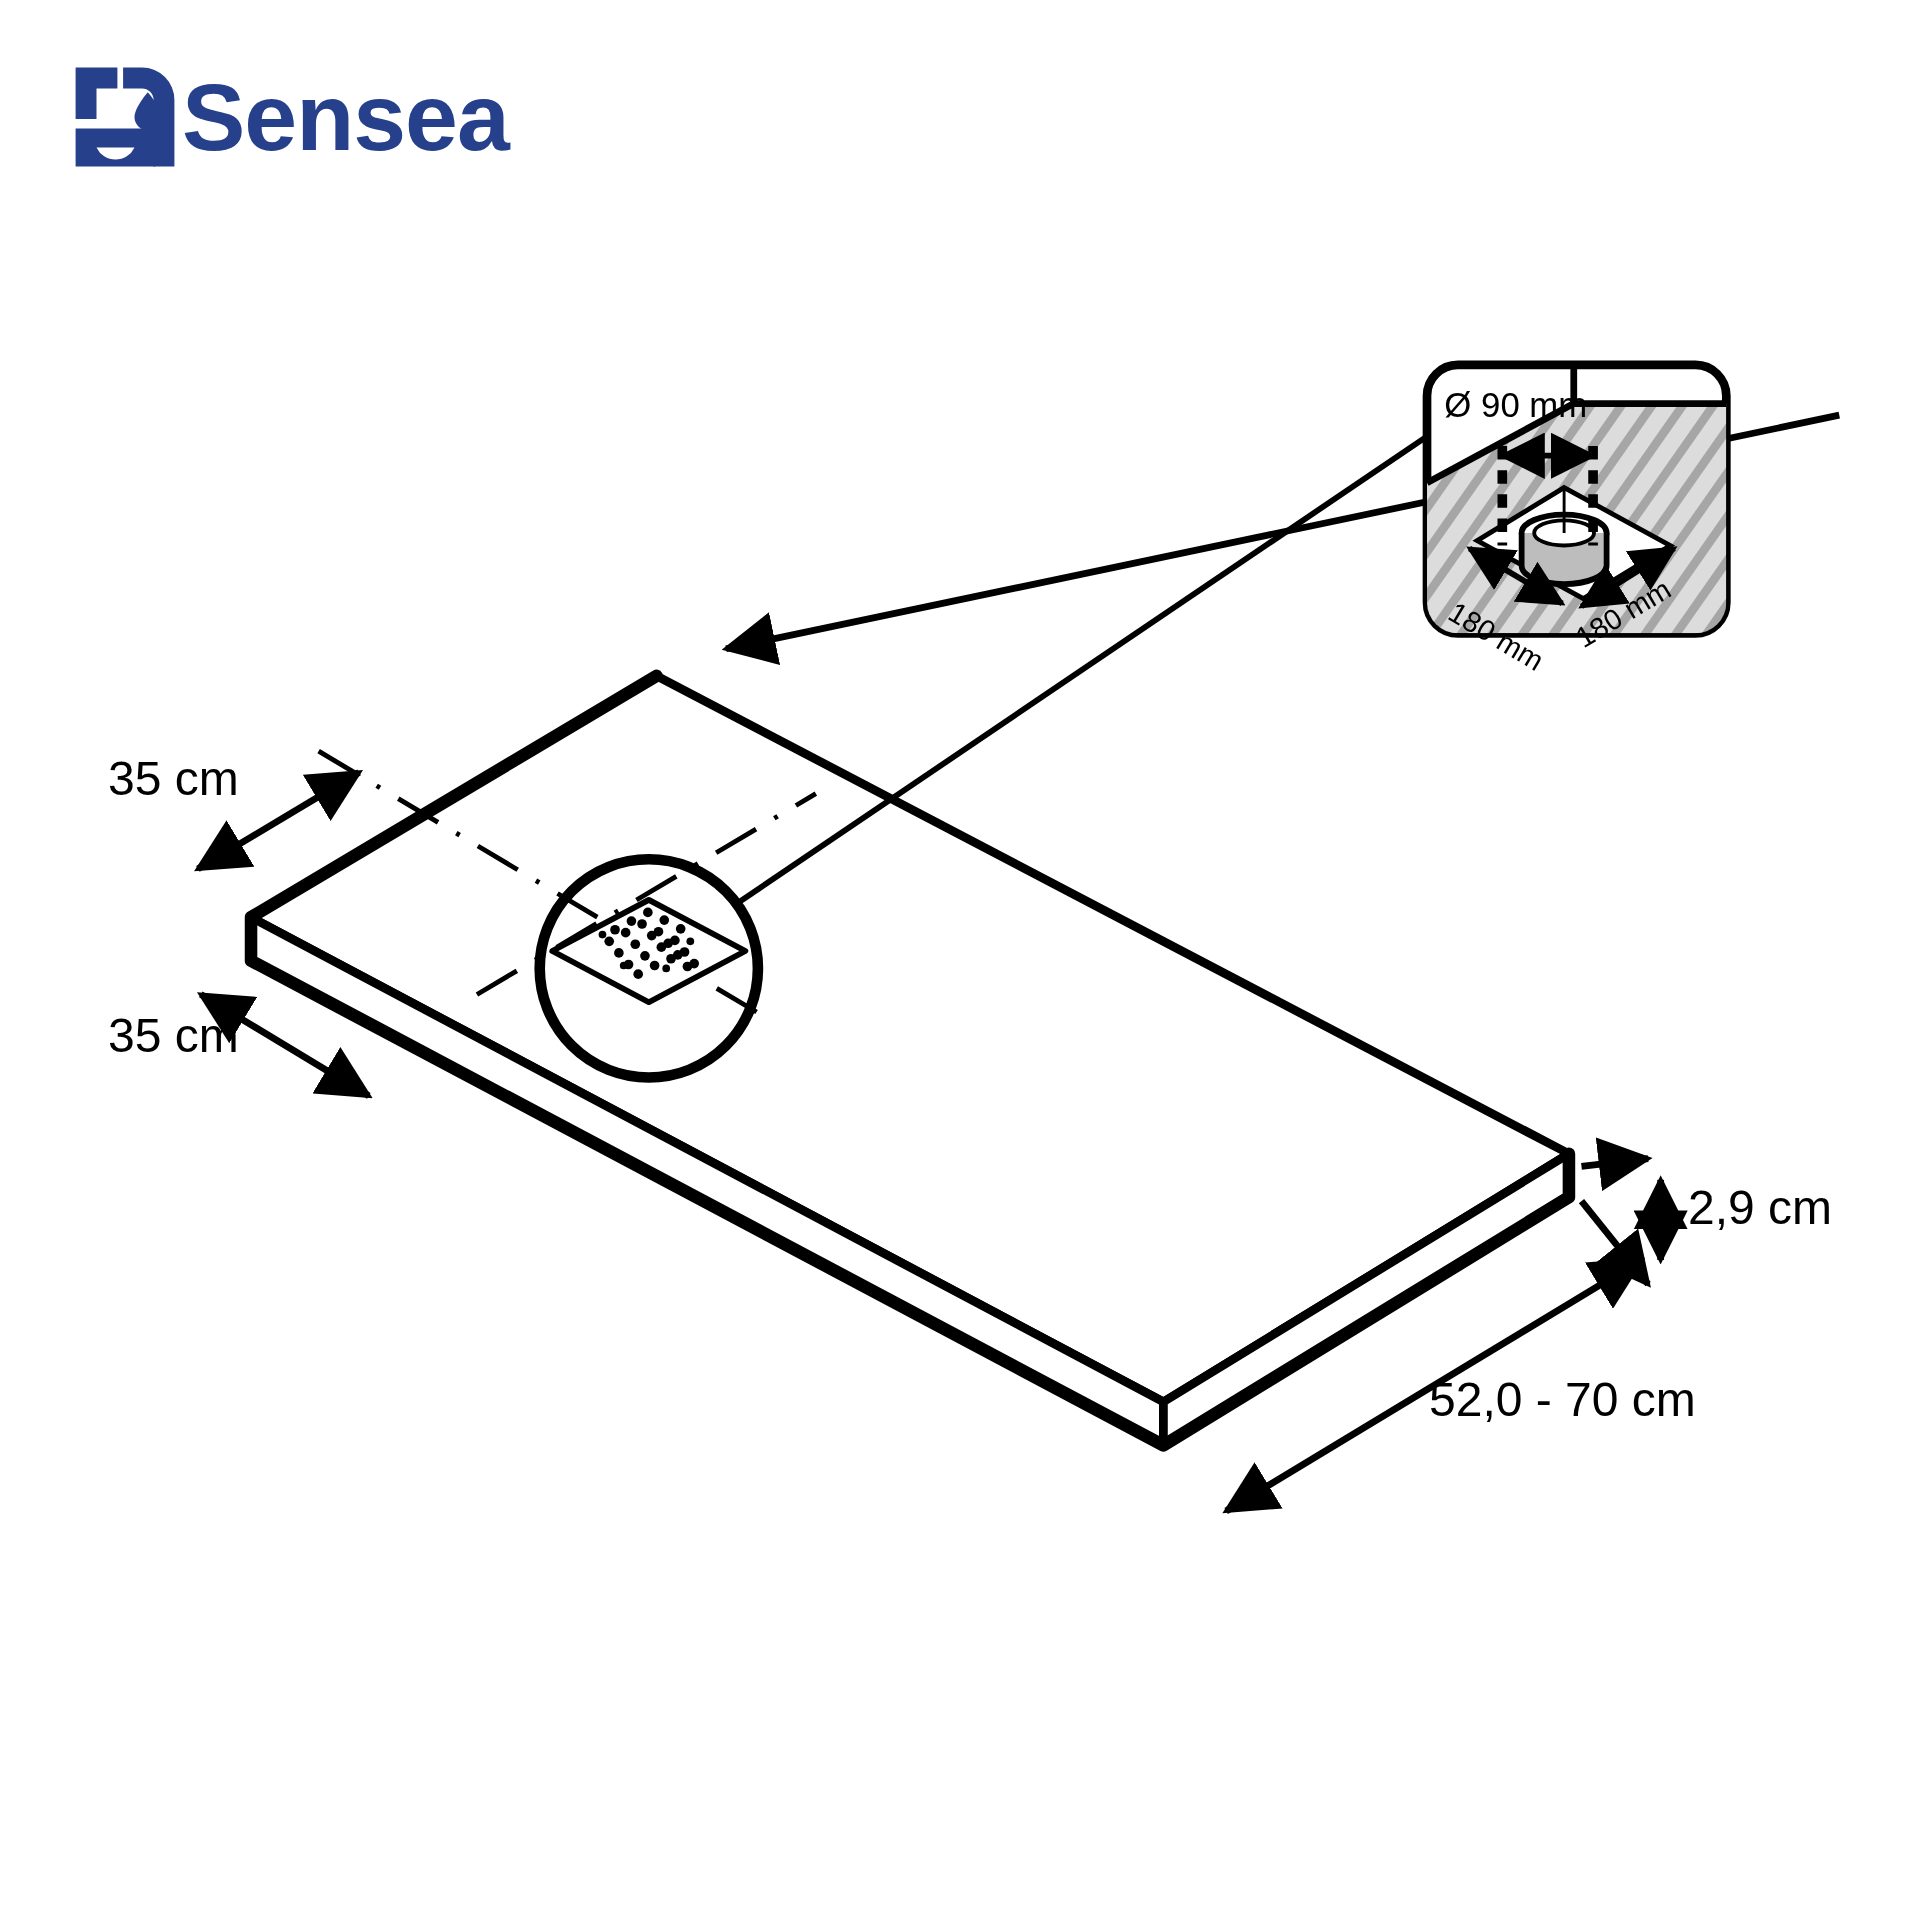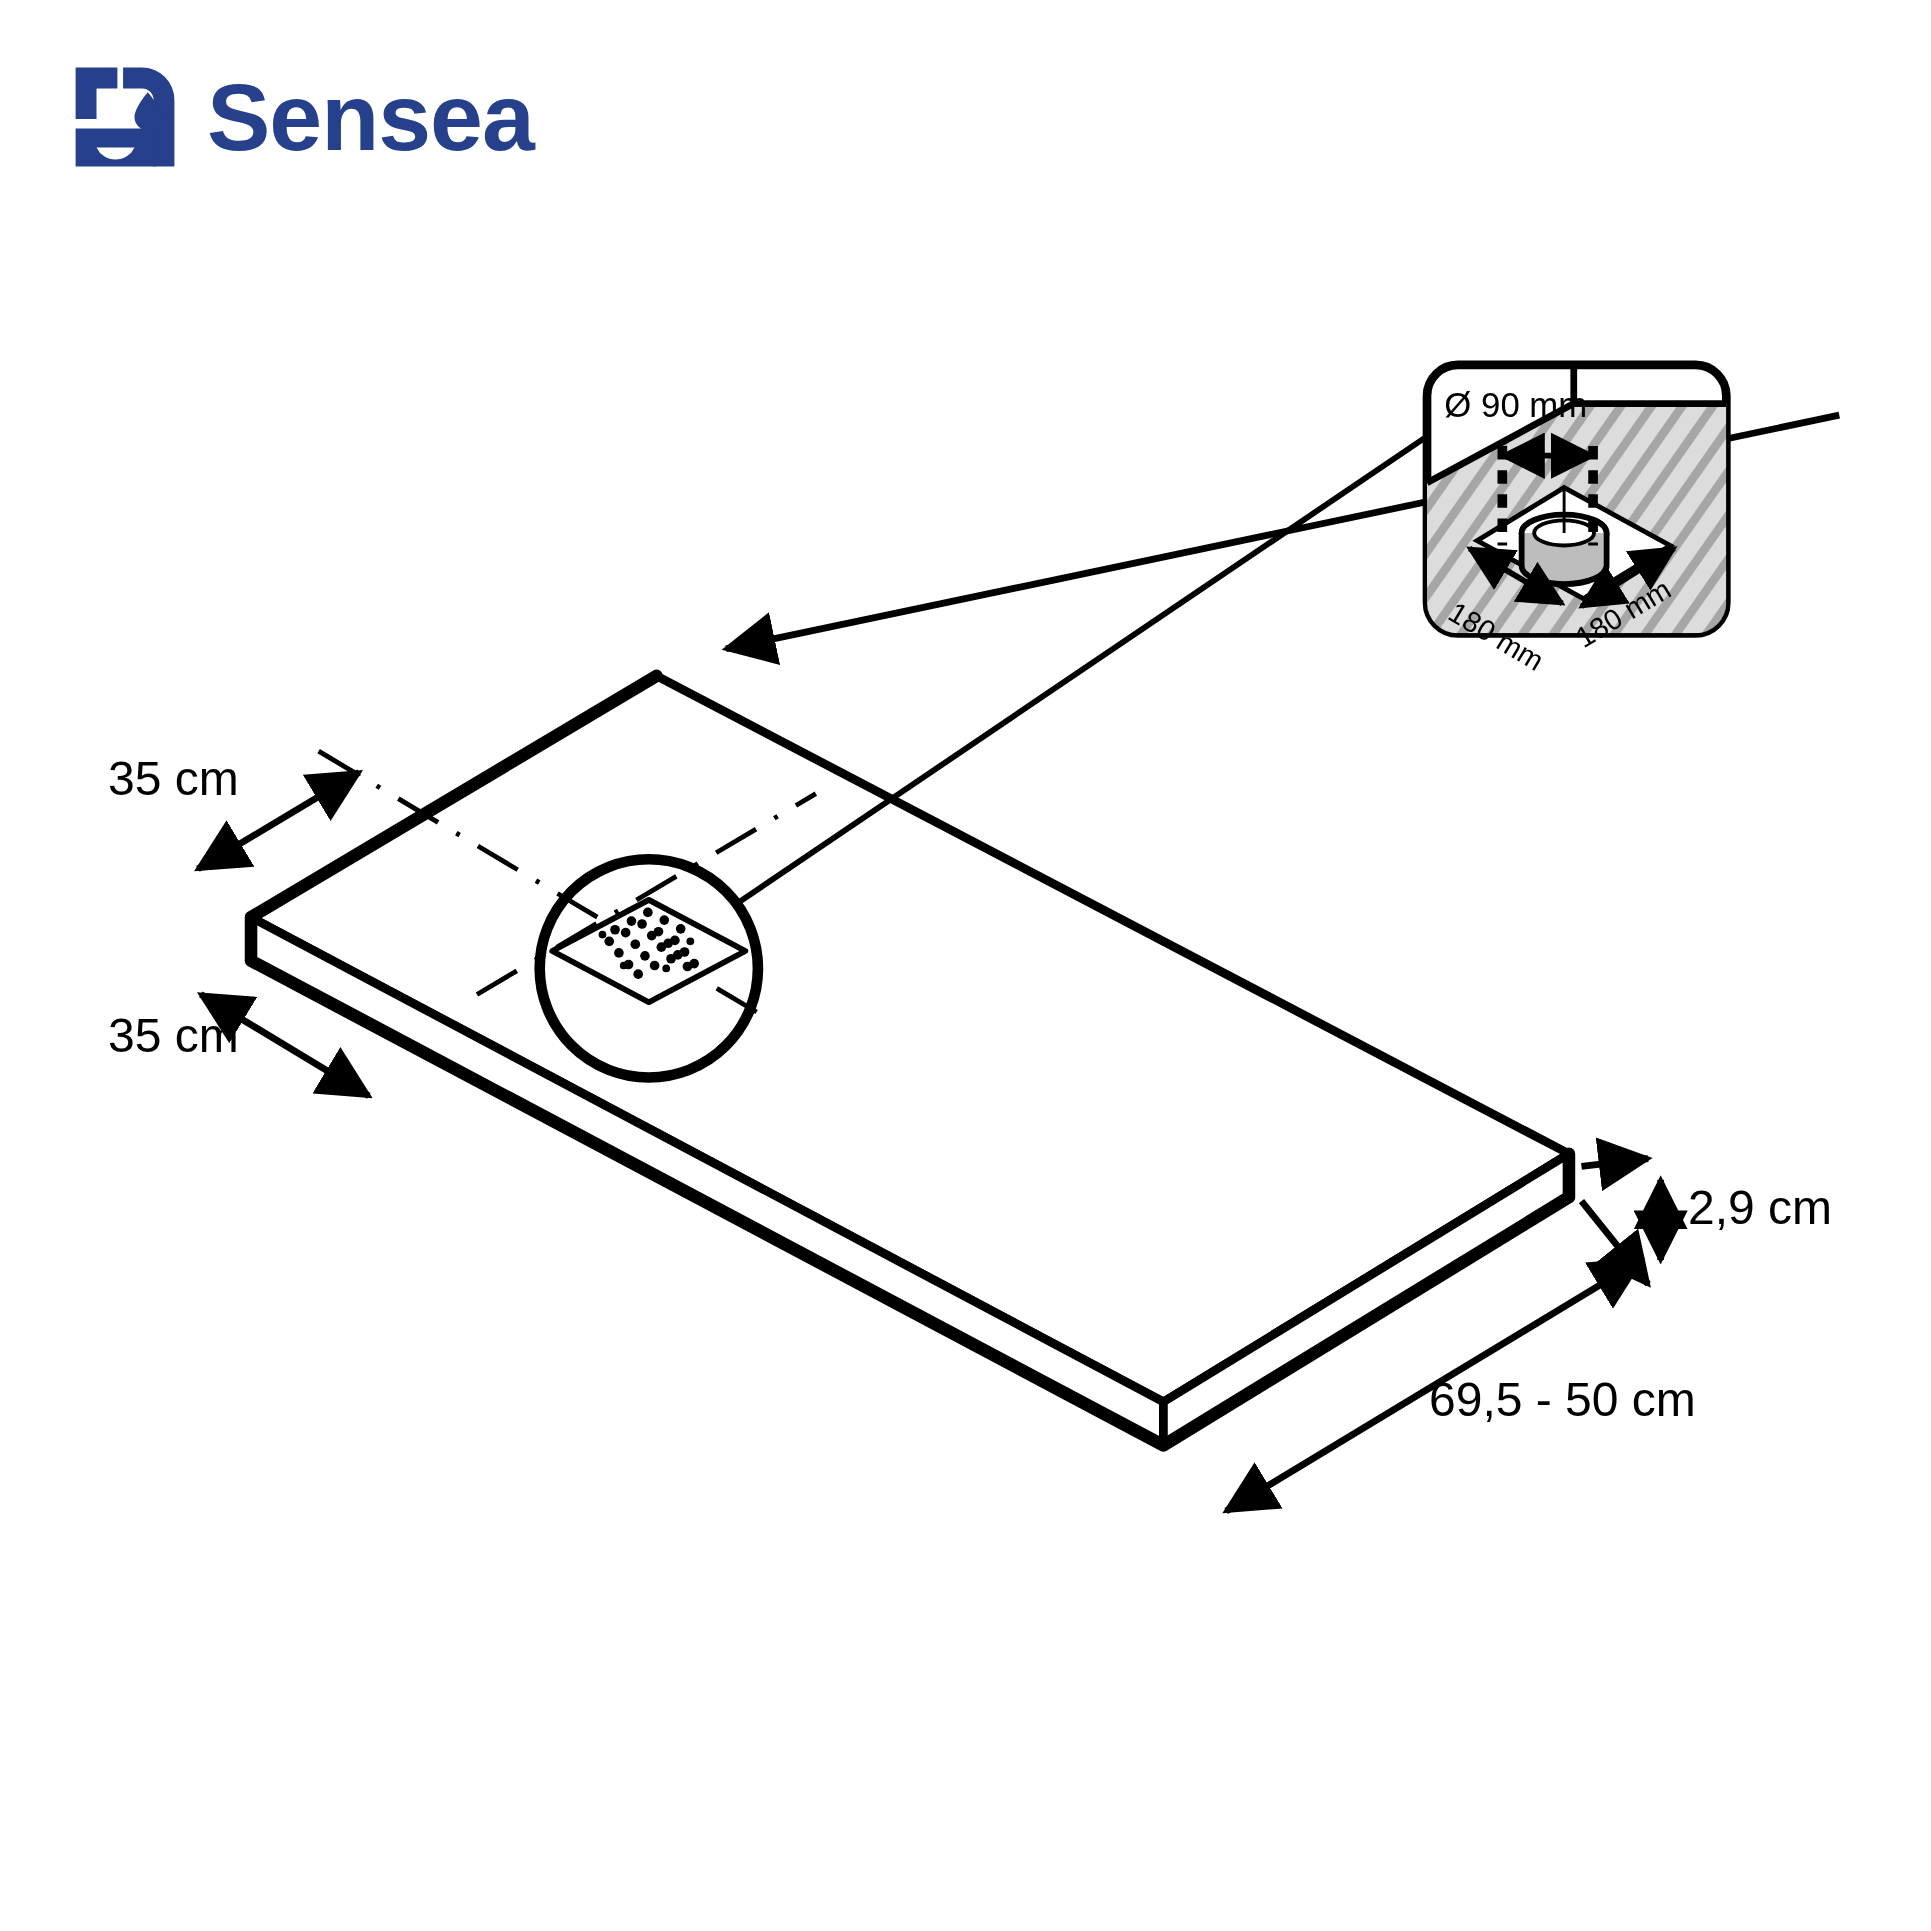--- a/index.html
+++ b/index.html
@@ -8,21 +8,21 @@
     width:1931px;height:1931px;overflow:hidden;
     font-family:"Liberation Sans","DejaVu Sans",sans-serif;
     color:#000;
     position:relative;
   }
   #stage{position:absolute;inset:0;width:1931px;height:1931px;}
 
   
   #brand{
     position:absolute;left:68px;top:60px;
-    display:flex;align-items:center;gap:25px;
+    display:flex;align-items:center;
   }
   #brand-mark{width:114px;height:114px;display:block;}
   #brand-word{
     font-size:95px;
     font-weight:bold;
     letter-spacing:-1px;
     line-height:1;
     color:#26408B;
     user-select:none;
   }
@@ -200,17 +200,17 @@
     </g>
   </svg>
 
   <div class="dim-label" id="label-depth-top">35 cm</div>
 
   <div class="dim-label" id="label-depth-bottom">35 cm</div>
 
 
   <div class="dim-label" id="label-thickness">2,9 cm</div>
 
-  <div class="dim-label" id="label-width">69,5 - 50 cm</div>
+  <div class="dim-label" id="label-width">52,0 - 70 cm</div>
 
 
 </div>
 
 
 </body></html>

